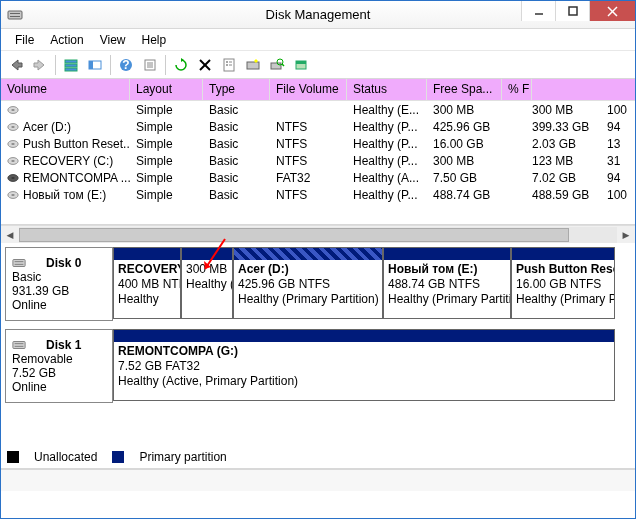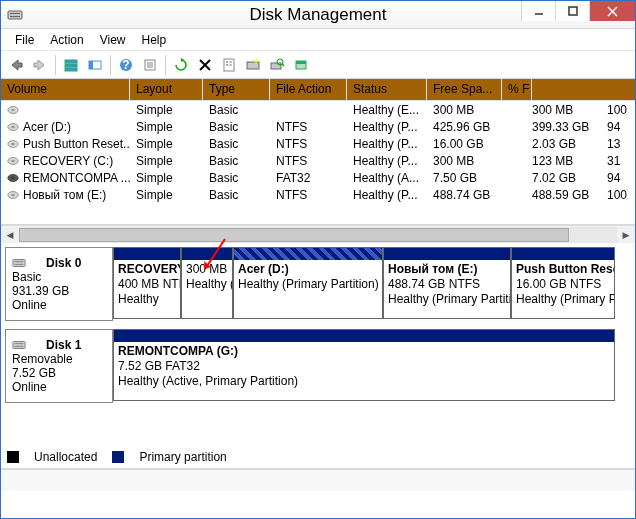--- a/index.html
+++ b/index.html
@@ -1,31 +1,31 @@
 <!DOCTYPE html>
 <html><head>
 <meta charset="utf-8">
 <style>
 *{box-sizing:border-box;margin:0;padding:0;font-family:"Segoe UI",Tahoma,sans-serif;font-size:12px;}
 body{background:#fff;width:636px;height:519px;overflow:hidden;border:1px solid #2a72c8;}
 .titlebar{height:28px;background:linear-gradient(#fff,#f3f3f3);display:flex;align-items:center;position:relative;border-bottom:1px solid #d8d8d8;}
 .titlebar .icon{width:16px;height:16px;margin:0 6px;}
-.titlebar .title{position:absolute;left:0;right:0;text-align:center;font-size:17px;}
+.titlebar .title{position:absolute;left:0;right:0;text-align:center;font-size:13px;}
 .winbtns{position:absolute;right:0;top:0;display:flex;height:20px;}
 .winbtn{width:34px;height:20px;display:flex;align-items:center;justify-content:center;background:#fff;border-left:1px solid #d8d8d8;}
 .winbtn.cls{background:#c8504f;color:#fff;width:46px;}
 .menubar{height:22px;display:flex;align-items:center;padding:0 6px;border-bottom:1px solid #e8e8e8;}
 .menubar span{padding:2px 8px;}
 .toolbar{height:28px;display:flex;align-items:center;padding:0 4px;gap:2px;border-bottom:1px solid #d8d8d8;}
 .tbtn{width:22px;height:22px;display:flex;align-items:center;justify-content:center;border:1px solid transparent;border-radius:2px;}
 .tbtn svg{width:16px;height:16px;}
 .tsep{width:1px;height:20px;background:#ccc;margin:0 2px;}
 .content{height:390px;display:flex;flex-direction:column;border-bottom:1px solid #d8d8d8;}
 .listview{height:146px;overflow:hidden;border-bottom:1px solid #d8d8d8;}
-.lv-head{display:flex;background:#a16207;height:22px;border-bottom:1px solid #e0e0e0;}
+.lv-head{display:flex;background:#f0abfc;height:22px;border-bottom:1px solid #e0e0e0;}
 .lv-head div{padding:3px 6px;border-right:1px solid #e0e0e0;white-space:nowrap;overflow:hidden;}
 .lv-body{overflow:hidden;}
 .lv-row{display:flex;height:17px;}
 .lv-row div{padding:1px 6px;white-space:nowrap;overflow:hidden;display:flex;align-items:center;gap:4px;}
 .c0{width:129px;}.c1{width:73px;}.c2{width:67px;}.c3{width:77px;}.c4{width:80px;}.c5{width:99px;}.c6{width:75px;}.c7{width:30px;}
 .scroll-h{height:18px;background:#f0f0f0;display:flex;align-items:center;border-top:1px solid #ddd;}
 .sb-btn{width:18px;height:16px;background:#f0f0f0;display:flex;align-items:center;justify-content:center;font-size:9px;color:#555;}
 .sb-track{flex:1;height:16px;background:#e8e8e8;position:relative;}
 .sb-thumb{position:absolute;height:14px;top:1px;background:#ccc;border:1px solid #aaa;}
 .graphical{flex:1;position:relative;padding:4px;}
@@ -168,21 +168,21 @@
       </svg>
     </div>
 </div>
 
 <div class="content">
   <div class="listview">
     <div class="lv-head">
       <div class="c0">Volume</div>
       <div class="c1">Layout</div>
       <div class="c2">Type</div>
-      <div class="c3">File Action</div>
+      <div class="c3">File Volume</div>
       <div class="c4">Status</div>
       <div class="c6">Free Spa...</div>
       <div class="c7">% F</div>
     </div>
     <div class="lv-body" id="lvbody">
         <div class="lv-row">
           <div class="c0">
             <svg class="vol-icon" viewBox="0 0 14 10">
               <ellipse cx="7" cy="5" rx="6" ry="4" fill="#d8d8d8" stroke="#888"></ellipse>
               <ellipse cx="7" cy="5" rx="2" ry="1.3" fill="#888"></ellipse>
@@ -321,20 +321,21 @@
                 <div class="bar"></div>
                 <div class="plabel">
                   <div>300 MB</div>
                   <div>Healthy (EFI System Partition)</div>
                 </div>
               </div>
               <div class="part" style="width: 150px;">
                 <div class="bar hatch"></div>
                 <div class="plabel">
                   <div class="pname">Acer  (D:)</div>
+                  <div>425.96 GB NTFS</div>
                   <div>Healthy (Primary Partition)</div>
                 </div>
               </div>
               <div class="part" style="width: 128px;">
                 <div class="bar"></div>
                 <div class="plabel">
                   <div class="pname">Новый том  (E:)</div>
                   <div>488.74 GB NTFS</div>
                   <div>Healthy (Primary Partition)</div>
                 </div>

